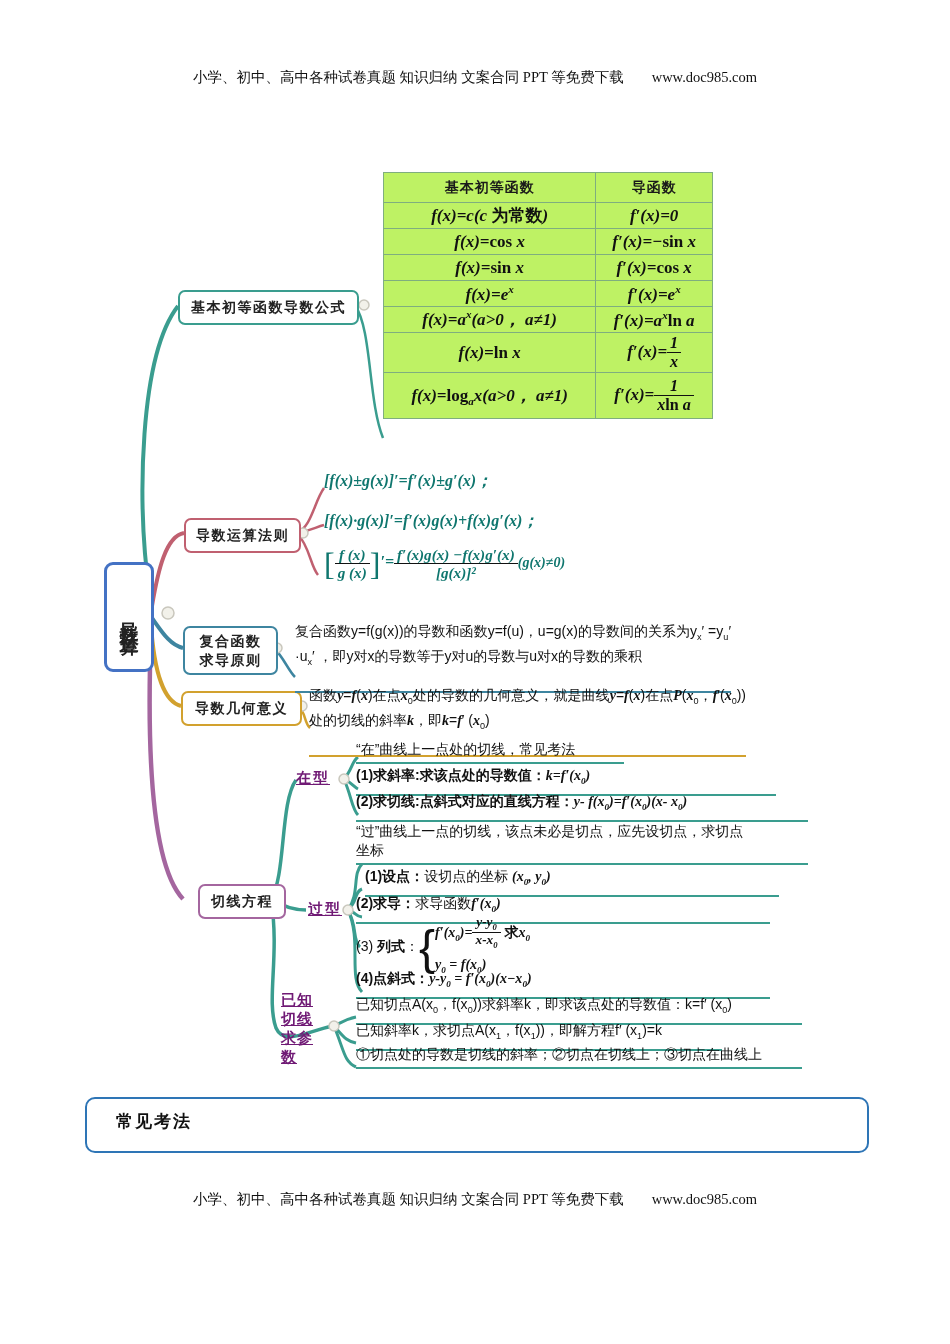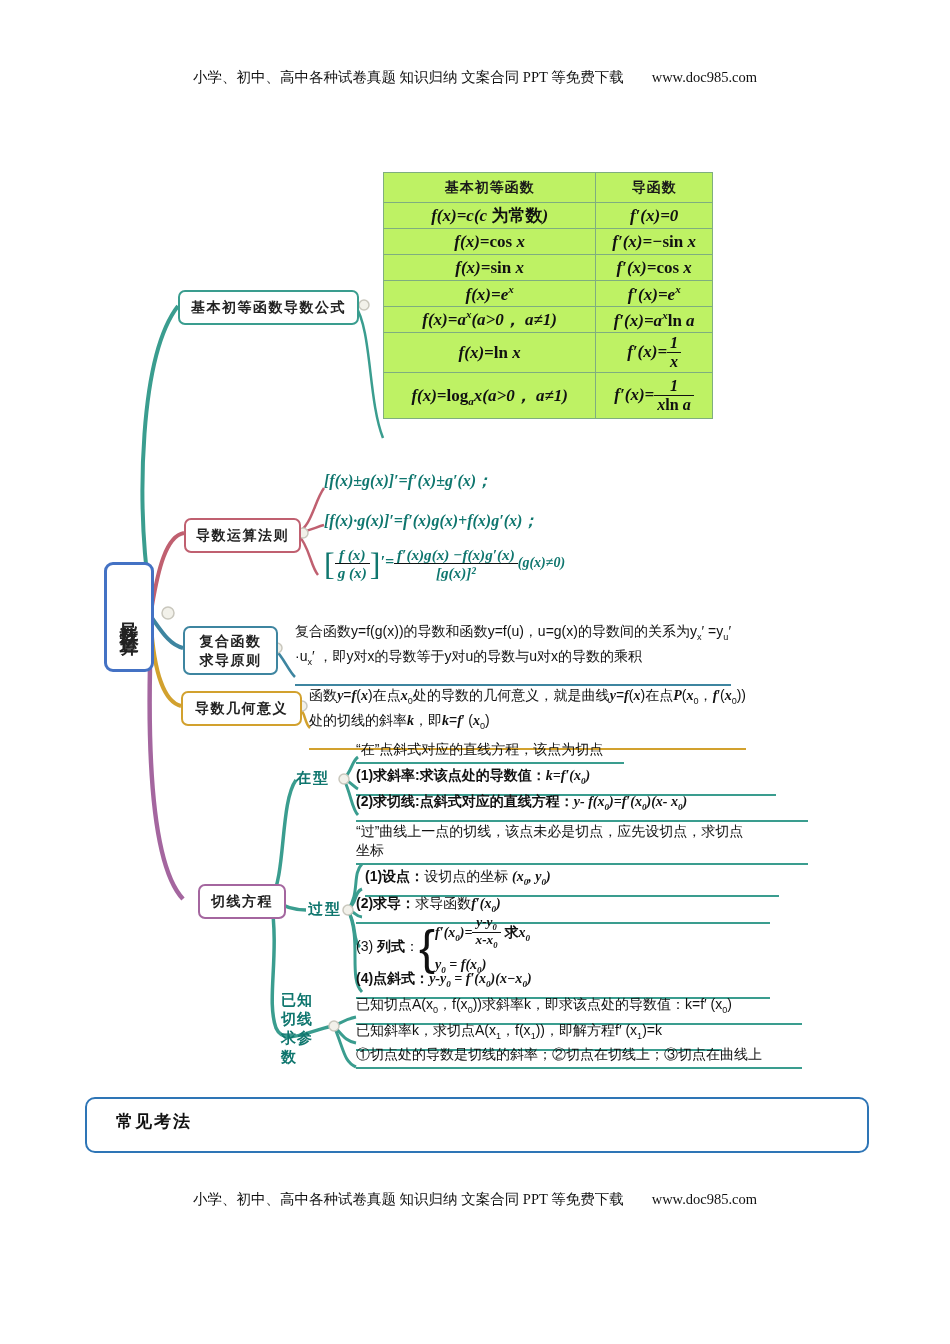--- a/index.html
+++ b/index.html
@@ -17,37 +17,37 @@
   #n-root{left:104px;top:562px;width:44px;height:104px;border:3px solid #4472C4;
         border-radius:9px;font-size:19px;font-weight:700;}
   .vert{writing-mode:vertical-rl;text-orientation:upright;letter-spacing:5px;}
   #n-formula{left:178px;top:290px;width:177px;height:31px;border:2.5px solid #3A9D8F;}
   #n-rules{left:184px;top:518px;width:113px;height:31px;border:2.5px solid #C06070;}
   #n-comp{left:183px;top:626px;width:91px;height:45px;border:2.5px solid #3E85A0;
         line-height:19px;white-space:pre-line;}
   #n-geo{left:181px;top:691px;width:117px;height:31px;border:2.5px solid #D2A12E;}
   #n-tan{left:198px;top:884px;width:84px;height:31px;border:2.5px solid #A4669F;}
   
-  .plabel{position:absolute;z-index:2;font-size:15px;font-weight:600;color:#0f766e;letter-spacing:2px;}
+  .plabel{position:absolute;z-index:2;font-size:15px;font-weight:600;color:#701a75;letter-spacing:2px;text-decoration:underline;}
   #l-zai{left:296px;top:769px;}
   #l-guo{left:308px;top:900px;}
   #l-param{left:281px;top:990px;width:48px;white-space:pre-line;line-height:19px;letter-spacing:1px;}
   
   table.dtable{position:absolute;left:383px;top:172px;width:330px;z-index:2;
         border-collapse:collapse;background:#bef264;}
   table.dtable th,table.dtable td{border:1.6px solid #7FAE7F;text-align:center;padding:1px 2px;}
   table.dtable th{height:27px;font-size:14px;font-weight:700;letter-spacing:1px;}
   td.math{font-family:"Liberation Serif",serif;font-style:italic;font-weight:700;font-size:17px;color:#111;}
   tr.rh{height:26px;} tr.rtall{height:40px;} tr.rtaller{height:46px;}
   
   .fml{position:absolute;z-index:2;left:324px;font-family:"Liberation Serif",serif;
         font-weight:700;font-style:italic;font-size:16px;color:#0f766e;}
   #f1{top:471px;} #f2{top:511px;} #f3{top:546px;}
   .tblock{position:absolute;z-index:2;font-size:14px;line-height:19px;color:#111;
-        padding-bottom:12px;text-align:justify;}
+        padding-bottom:19px;text-align:justify;}
   #t-comp{left:295px;top:622px;width:436px;border-bottom:2.5px solid #3E85A0;}
   #t-geo{left:309px;top:686px;width:437px;border-bottom:2.5px solid #D2A12E;}
   .item{position:absolute;z-index:2;left:356px;font-size:14px;line-height:19px;color:#111;
         padding-bottom:3px;border-bottom:2.5px solid #3A9D8F;}
   #i-zai1{top:740px;width:268px;}
   #i-zai2{top:766px;width:420px;}
   #i-zai3{top:792px;width:452px;}
   #i-guo1{top:822px;width:452px;}
   #i-guo2{top:867px;width:414px;margin-left:9px;}
   #i-guo3{top:894px;width:414px;}
@@ -183,21 +183,21 @@
 求参
 数</div>
 
   <div class="fml" id="f1">[f(x)±g(x)]′=f′(x)±g′(x)；</div>
   <div class="fml" id="f2">[f(x)·g(x)]′=f′(x)g(x)+f(x)g′(x)；</div>
   <div class="fml" id="f3"><span class="bigbr">[</span><span class="frac"><span class="num">f (x)</span><span class="den">g (x)</span></span><span class="bigbr">]</span>′=<span class="frac"><span class="num">f′(x)g(x) −f(x)g′(x)</span><span class="den">[g(x)]²</span></span><span class="gsmall">(g(x)≠0)</span></div>
 
   <div class="tblock" id="t-comp">复合函数y=f(g(x))的导数和函数y=f(u)，u=g(x)的导数间的关系为y<sub>x</sub>′ =y<sub>u</sub>′ ·u<sub>x</sub>′ ，即y对x的导数等于y对u的导数与u对x的导数的乘积</div>
   <div class="tblock" id="t-geo">函数<i class="m">y</i>=<i class="m">f</i>(<i class="m">x</i>)在点<i class="m">x</i><sub>0</sub>处的导数的几何意义，就是曲线<i class="m">y</i>=<i class="m">f</i>(<i class="m">x</i>)在点<i class="m">P</i>(<i class="m">x</i><sub>0</sub>，<i class="m">f</i>′(<i class="m">x</i><sub>0</sub>))处的切线的斜率<i class="m">k</i>，即<i class="m">k</i>=<i class="m">f</i>′ (<i class="m">x</i><sub>0</sub>)</div>
 
-  <div class="item" id="i-zai1">“在”点斜式对应的直线方程，该点为切点</div>
+  <div class="item" id="i-zai1">“在”曲线上一点处的切线，常见考法</div>
   <div class="item" id="i-zai2"><b>(1)求斜率:求该点处的导数值：</b><i class="m">k=f′(x<sub>0</sub>)</i></div>
   <div class="item" id="i-zai3"><b>(2)求切线:点斜式对应的直线方程：</b><i class="m">y- f(x<sub>0</sub>)=f′(x<sub>0</sub>)(x- x<sub>0</sub>)</i></div>
 
   <div class="item" id="i-guo1">“过”曲线上一点的切线，该点未必是切点，应先设切点，求切点<br>坐标</div>
   <div class="item" id="i-guo2"><b>(1)设点：</b>设切点的坐标 <i class="m">(x<sub>0</sub>, y<sub>0</sub>)</i></div>
   <div class="item" id="i-guo3"><b>(2)求导：</b>求导函数<i class="m">f′(x<sub>0</sub>)</i></div>
   <div class="item" id="i-guo4">(3) <b>列式</b>：<span class="brace">{</span><span class="cases"><span class="case"><i class="m">f′(x<sub>0</sub>)=</i><span class="frac m"><span class="num">y-y<sub>0</sub></span><span class="den">x-x<sub>0</sub></span></span> <b>求</b><i class="m">x<sub>0</sub></i></span><span class="case"><i class="m">y<sub>0</sub> = f(x<sub>0</sub>)</i></span></span></div>
   <div class="item" id="i-guo5"><b>(4)点斜式：</b><i class="m">y-y<sub>0</sub> = f′(x<sub>0</sub>)(x−x<sub>0</sub>)</i></div>
 
   <div class="item" id="i-par1">已知切点A(x<sub>0</sub>，f(x<sub>0</sub>))求斜率k，即求该点处的导数值：k=f′ (x<sub>0</sub>)</div>

